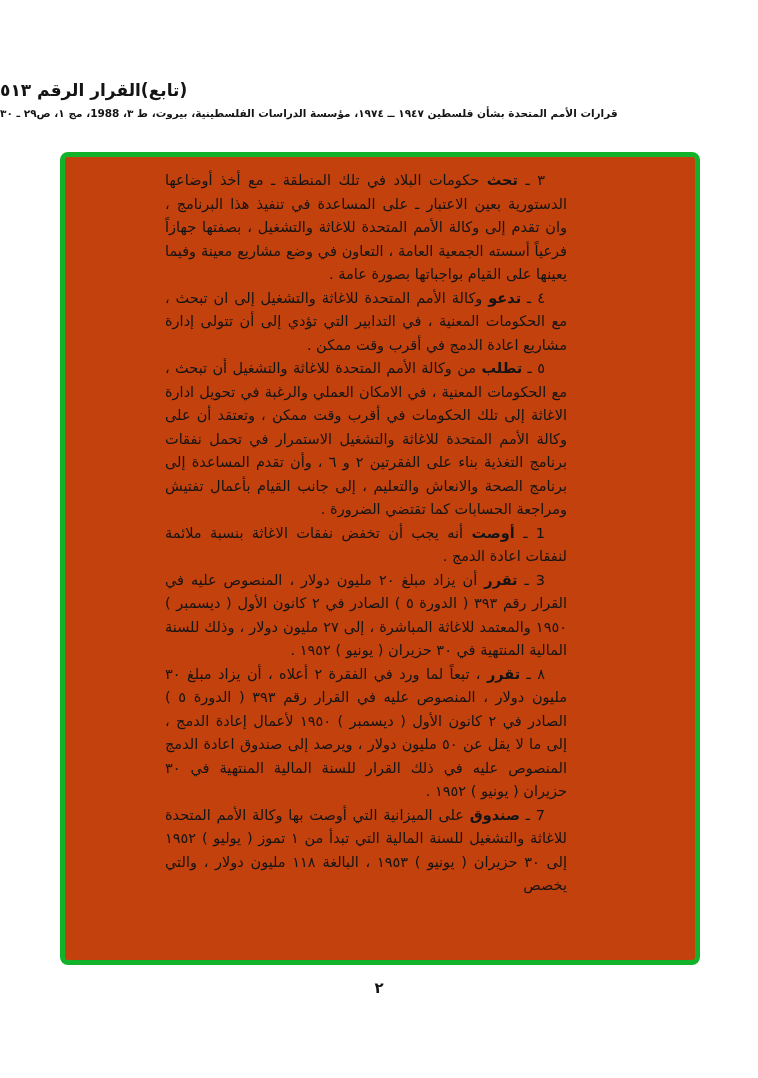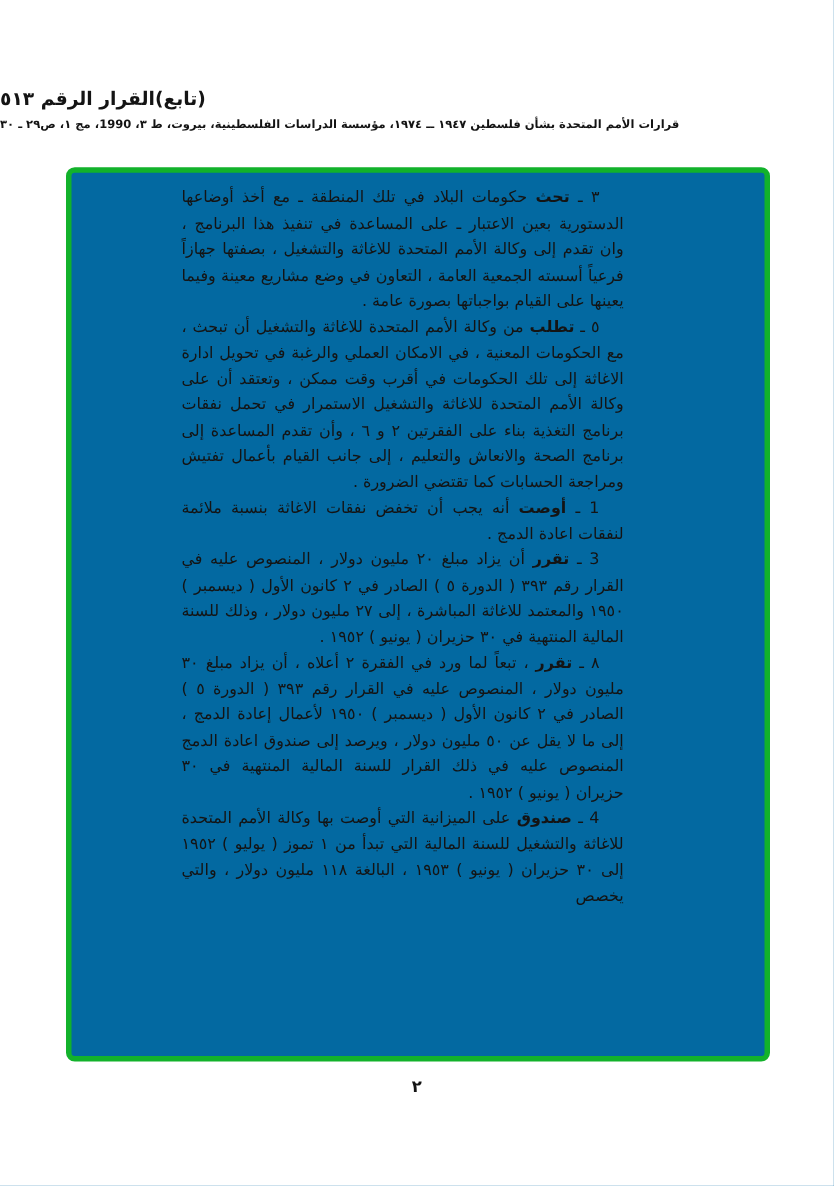--- a/index.html
+++ b/index.html
@@ -21,21 +21,21 @@
   .doc-source{
     font-size:10.5px;font-weight:bold;margin-top:7px;
     white-space:nowrap;
   }
   .frame{
     position:absolute;left:60px;top:152px;
     width:640px;height:813px;
     border:5px solid var(--frame-green,#12b22b);
     border-radius:8px;
     box-sizing:border-box;
-    background:#0369a1;
+    background:#c2410c;
   }
   .text-block{
     position:absolute;top:12px;right:128px;
     width:402px;
     direction:rtl;
     text-align:justify;
     font-size:14.5px;
     line-height:23.5px;
   }
   .text-block p{
@@ -49,37 +49,38 @@
   }
   .page-number{
     font-size:15px;font-weight:bold;direction:rtl;
   }
 </style>
 </head>
 <body>
 
 <div class="header">
   <div class="doc-title">(تابع)القرار الرقم ٥١٣</div>
-  <div class="doc-source">قرارات الأمم المتحدة بشأن فلسطين ١٩٤٧ ــ ١٩٧٤، مؤسسة الدراسات الفلسطينية، بيروت، ط ٣، 1990، مج ١، ص٢٩ ـ ٣٠</div>
+  <div class="doc-source">قرارات الأمم المتحدة بشأن فلسطين ١٩٤٧ ــ ١٩٧٤، مؤسسة الدراسات الفلسطينية، بيروت، ط ٣، 1988، مج ١، ص٢٩ ـ ٣٠</div>
 </div>
 
 <div class="frame">
   <div class="text-block">
 
     <p><span class="para-marker">٣ ـ </span><span class="para-lead">تحث</span><span class="para-text"> حكومات البلاد في تلك المنطقة ـ مع أخذ أوضاعها الدستورية بعين الاعتبار ـ على المساعدة في تنفيذ هذا البرنامج ، وان تقدم إلى وكالة الأمم المتحدة للاغاثة والتشغيل ، بصفتها جهازاً فرعياً أسسته الجمعية العامة ، التعاون في وضع مشاريع معينة وفيما يعينها على القيام بواجباتها بصورة عامة .</span></p>
 
+    <p><span class="para-marker">٤ ـ </span><span class="para-lead">تدعو</span><span class="para-text"> وكالة الأمم المتحدة للاغاثة والتشغيل إلى ان تبحث ، مع الحكومات المعنية ، في التدابير التي تؤدي إلى أن تتولى إدارة مشاريع اعادة الدمج في أقرب وقت ممكن .</span></p>
 
     <p><span class="para-marker">٥ ـ </span><span class="para-lead">تطلب</span><span class="para-text"> من وكالة الأمم المتحدة للاغاثة والتشغيل أن تبحث ، مع الحكومات المعنية ، في الامكان العملي والرغبة في تحويل ادارة الاغاثة إلى تلك الحكومات في أقرب وقت ممكن ، وتعتقد أن على وكالة الأمم المتحدة للاغاثة والتشغيل الاستمرار في تحمل نفقات برنامج التغذية بناء على الفقرتين ٢ و ٦ ، وأن تقدم المساعدة إلى برنامج الصحة والانعاش والتعليم ، إلى جانب القيام بأعمال تفتيش ومراجعة الحسابات كما تقتضي الضرورة .</span></p>
 
     <p><span class="para-marker">1 ـ </span><span class="para-lead">أوصت</span><span class="para-text"> أنه يجب أن تخفض نفقات الاغاثة بنسبة ملائمة لنفقات اعادة الدمج .</span></p>
 
     <p><span class="para-marker">3 ـ </span><span class="para-lead">تقرر</span><span class="para-text"> أن يزاد مبلغ ٢٠ مليون دولار ، المنصوص عليه في القرار رقم ٣٩٣ ( الدورة ٥ ) الصادر في ٢ كانون الأول ( ديسمبر ) ١٩٥٠ والمعتمد للاغاثة المباشرة ، إلى ٢٧ مليون دولار ، وذلك للسنة المالية المنتهية في ٣٠ حزيران ( يونيو ) ١٩٥٢ .</span></p>
 
     <p><span class="para-marker">٨ ـ </span><span class="para-lead">تقرر</span><span class="para-text"> ، تبعاً لما ورد في الفقرة ٢ أعلاه ، أن يزاد مبلغ ٣٠ مليون دولار ، المنصوص عليه في القرار رقم ٣٩٣ ( الدورة ٥ ) الصادر في ٢ كانون الأول ( ديسمبر ) ١٩٥٠ لأعمال إعادة الدمج ، إلى ما لا يقل عن ٥٠ مليون دولار ، ويرصد إلى صندوق اعادة الدمج المنصوص عليه في ذلك القرار للسنة المالية المنتهية في ٣٠ حزيران ( يونيو ) ١٩٥٢ .</span></p>
 
-    <p><span class="para-marker">4 ـ </span><span class="para-lead">صندوق</span><span class="para-text"> على الميزانية التي أوصت بها وكالة الأمم المتحدة للاغاثة والتشغيل للسنة المالية التي تبدأ من ١ تموز ( يوليو ) ١٩٥٢ إلى ٣٠ حزيران ( يونيو ) ١٩٥٣ ، البالغة ١١٨ مليون دولار ، والتي يخصص</span></p>
+    <p><span class="para-marker">7 ـ </span><span class="para-lead">صندوق</span><span class="para-text"> على الميزانية التي أوصت بها وكالة الأمم المتحدة للاغاثة والتشغيل للسنة المالية التي تبدأ من ١ تموز ( يوليو ) ١٩٥٢ إلى ٣٠ حزيران ( يونيو ) ١٩٥٣ ، البالغة ١١٨ مليون دولار ، والتي يخصص</span></p>
 
   </div>
 </div>
 
 <div class="footer">
   <span class="page-number">٢</span>
 </div>
 
 </body></html>

